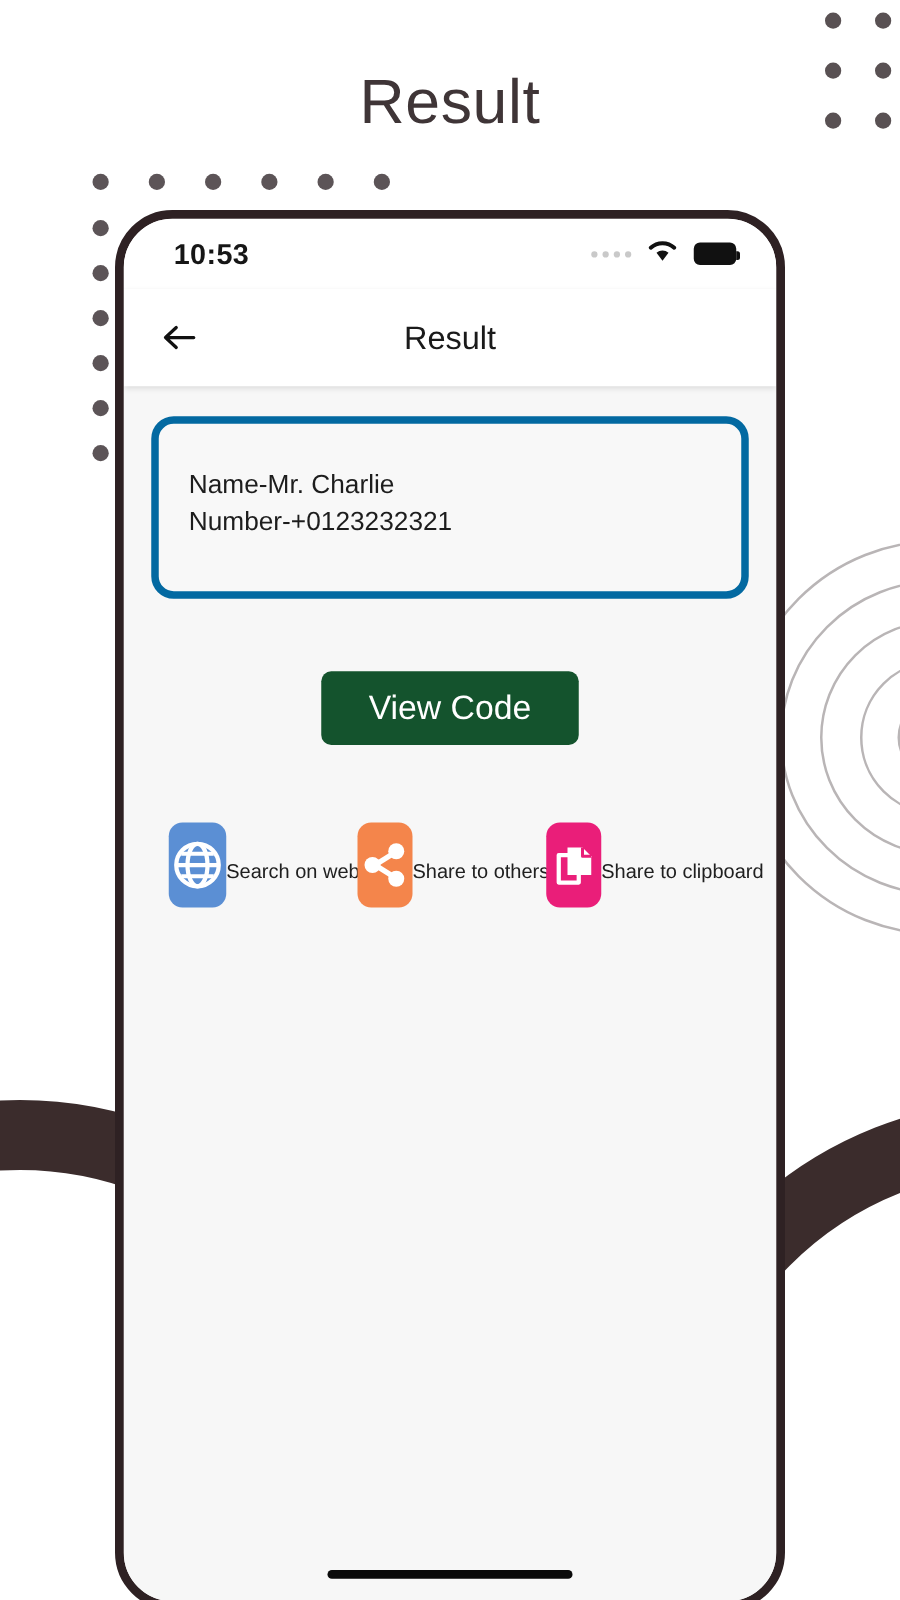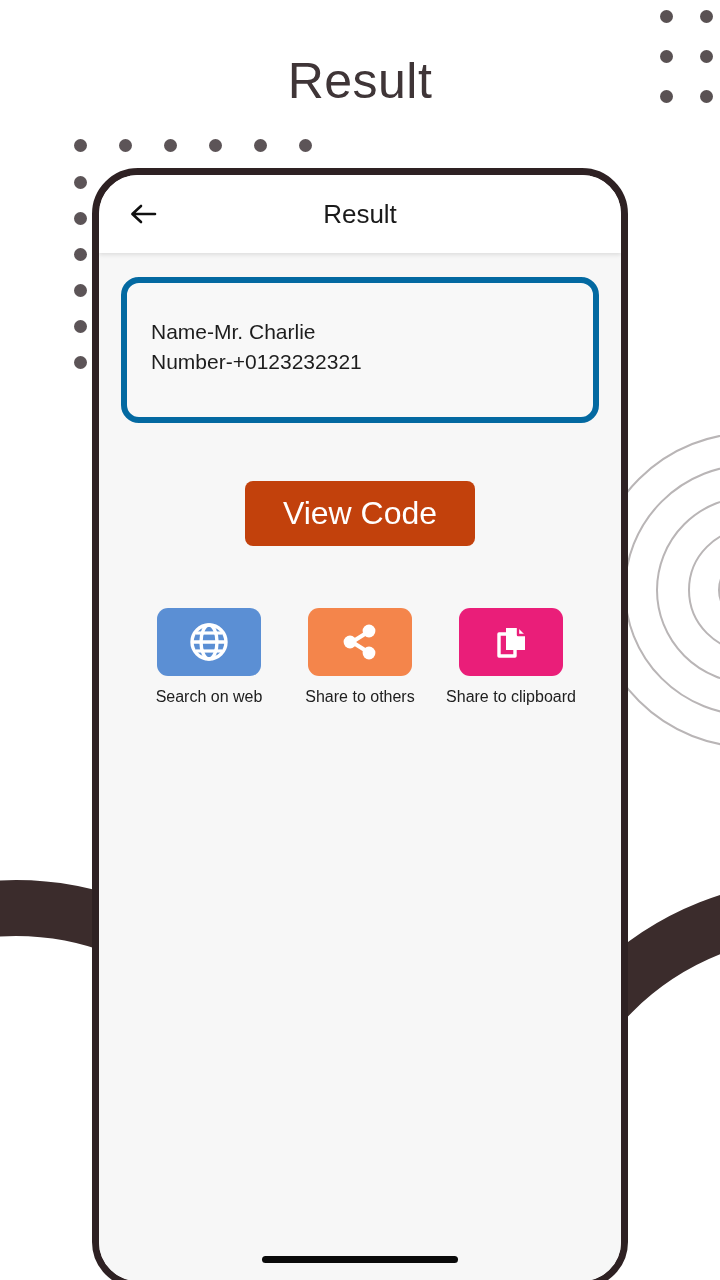--- a/index.html
+++ b/index.html
@@ -231,37 +231,37 @@
     color: #1d1d1d;
     line-height: 1.42;
   }
 
   .view-code-btn {
     display: block;
     margin: 58px auto 0 auto;
     padding: 14px 38px;
     border: none;
     border-radius: 8px;
-    background: #c2410c;
+    background: #14532d;
     color: #ffffff;
-    font-size: 32px;
+    font-size: 27px;
     font-family: "Liberation Sans", sans-serif;
     cursor: pointer;
   }
 
   .actions-row {
     display: flex;
     justify-content: space-between;
     margin-top: 62px;
     padding: 0 14px;
   }
   .action-item {
     width: 148px;
     display: flex;
-    flex-direction: column;
+    flex-direction: row;
     align-items: center;
     cursor: pointer;
   }
   .action-tile {
     width: 104px;
     height: 68px;
     border-radius: 11px;
     display: flex;
     align-items: center;
     justify-content: center;
@@ -326,20 +326,38 @@
   </div>
 
   <div class="arc arc-left"></div>
   <div class="arc arc-right"></div>
 </div>
 
 <div class="page-title">Result</div>
 
 <div class="phone">
 
+  <div class="status-bar">
+    <span class="status-time">10:53</span>
+    <span class="status-right">
+      <span class="signal-dots">
+        <i></i>
+          <i></i>
+          <i></i>
+          <i></i>
+      </span>
+      <span>
+        <svg width="26" height="19" viewBox="0 0 26 19">
+          <path d="M13 17.5 L8.2 11.2 A7.6 7.6 0 0 1 17.8 11.2 Z" fill="#111"></path>
+          <path d="M3.6 7.2 A13.8 13.8 0 0 1 22.4 7.2" stroke="#111" stroke-width="3.2" fill="none" stroke-linecap="round"></path>
+        </svg>
+      </span>
+      <span class="battery"></span>
+    </span>
+  </div>
 
   <div class="app-bar">
     <span class="back-btn">
       <svg width="30" height="26" viewBox="0 0 30 26">
         <path d="M27 13 H5 M13 5 L4.4 13 L13 21" stroke="#111" stroke-width="2.6" fill="none" stroke-linecap="round" stroke-linejoin="round"></path>
       </svg>
     </span>
     <span class="app-bar-title">Result</span>
   </div>
 

